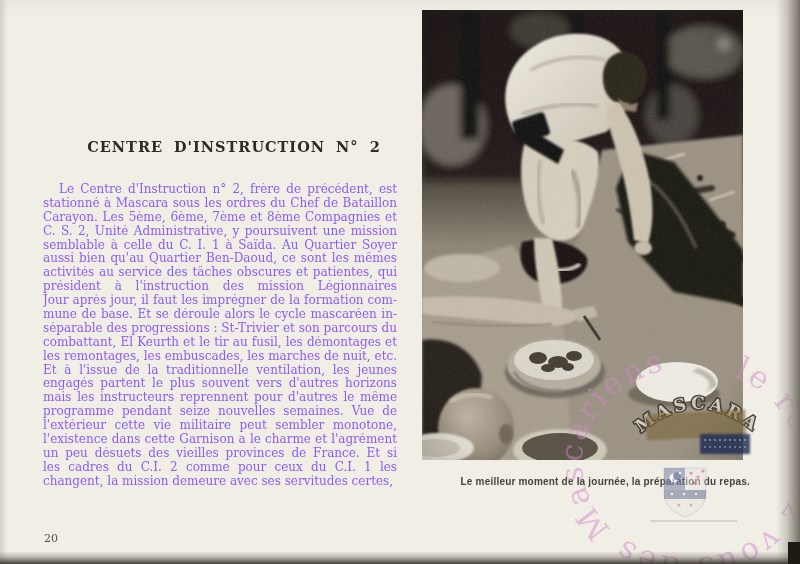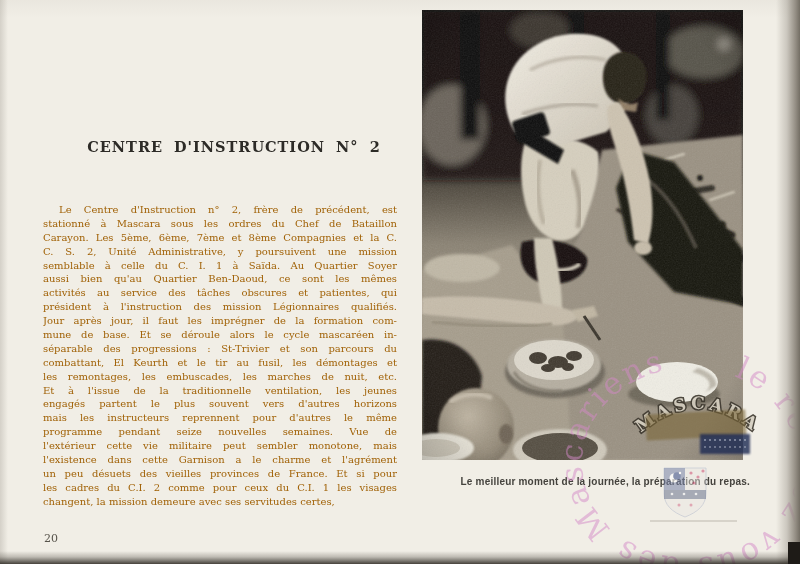--- a/index.html
+++ b/index.html
@@ -5,22 +5,22 @@
   html,body{margin:0;padding:0;}
   .scan{position:relative;width:800px;height:564px;background:#f1eee6;overflow:hidden;
         font-family:"DejaVu Serif", serif;}
   
   .scan::before{content:"";position:absolute;inset:0;
       background:linear-gradient(90deg, rgba(110,104,94,.22) 0, rgba(110,104,94,0) 8px),
                  linear-gradient(180deg, rgba(120,114,104,.06) 0, rgba(120,114,104,0) 18px);
       pointer-events:none;}
   .title{position:absolute;left:57px;top:138px;width:354px;text-align:center;
       font-size:14.5px;font-weight:bold;letter-spacing:1px;word-spacing:5px;color:#2d2b27;}
-  .bodytext{position:absolute;left:43px;top:183px;width:354px;color:#a16207;
-      font-size:10px;line-height:13.9px;margin-top:20px;}
+  .bodytext{position:absolute;left:43px;top:183px;width:354px;color:#8b5cf6;
+      font-size:12px;line-height:13.9px;}
   .bodytext div{text-align:justify;text-align-last:justify;height:13.9px;overflow:hidden;}
   .bodytext div:first-child{text-indent:16px;}
   .bodytext div:last-child{text-align-last:left;}
   .pagenum{position:absolute;left:44px;top:532px;font-size:11px;color:#56524a;}
   .photo{position:absolute;left:422px;top:10px;width:321px;height:450px;}
   .caption{position:absolute;left:414px;top:476px;width:336px;text-align:right;
       font-family:"Liberation Sans", sans-serif;font-size:10px;font-weight:bold;
       letter-spacing:.2px;color:#45433e;z-index:2;}
   .edge-right{position:absolute;top:0;right:0;width:24px;height:564px;z-index:6;
       background:linear-gradient(90deg, rgba(142,136,126,0) 0%, rgba(142,136,126,.38) 45%,

